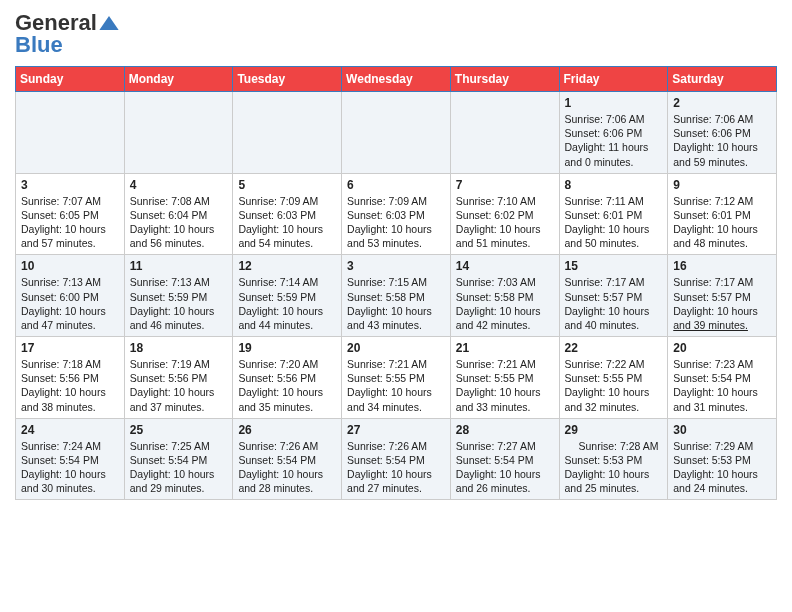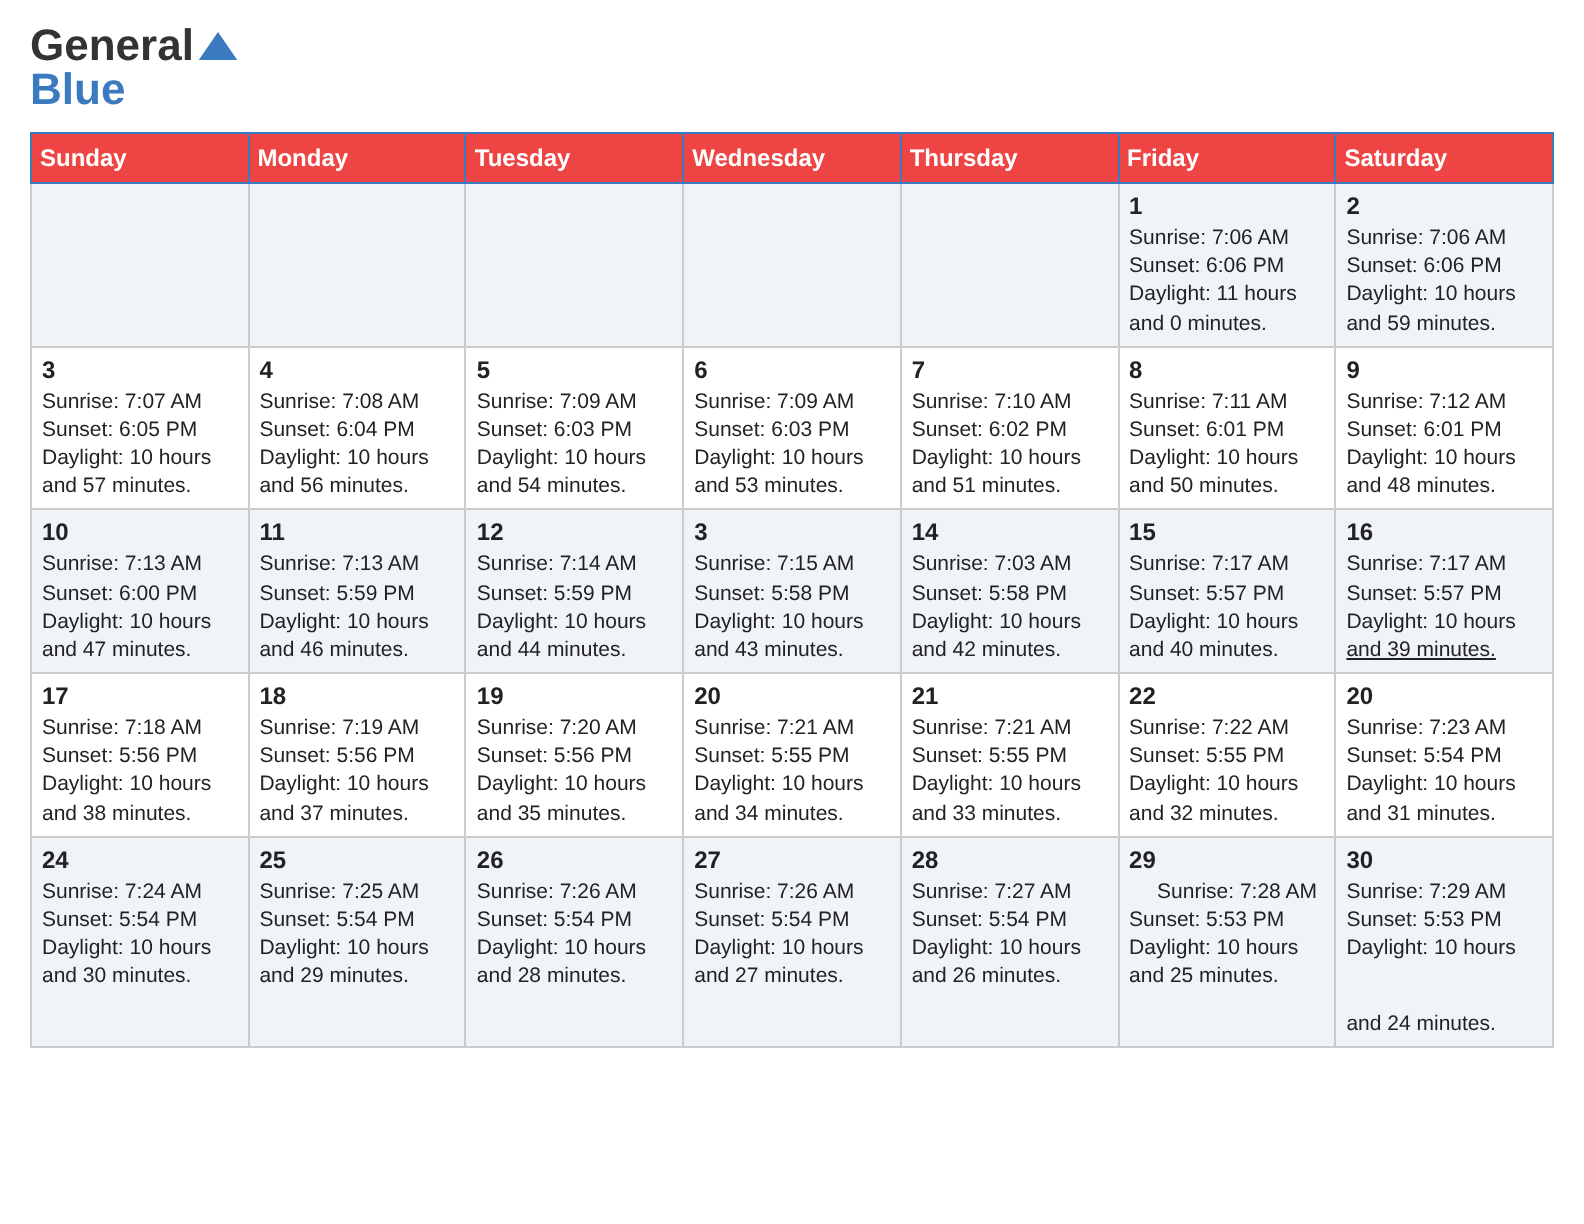--- a/index.html
+++ b/index.html
@@ -329,17 +329,17 @@
           <span style="display: block; line-height: 1.35; margin-left: 14px;">Sunrise: 7:28 AM</span>
           <span style="display: block; line-height: 1.35;">Sunset: 5:53 PM</span>
           <span style="display: block; line-height: 1.35;">Daylight: 10 hours</span>
           <span style="display: block; line-height: 1.35;">and 25 minutes.</span>
         </td>
         <td>
           <span class="day-num">30</span>
           <span style="display: block; line-height: 1.35;">Sunrise: 7:29 AM</span>
           <span style="display: block; line-height: 1.35;">Sunset: 5:53 PM</span>
           <span style="display: block; line-height: 1.35;">Daylight: 10 hours</span>
-          <span style="display: block; line-height: 1.35; margin-top: 24px;">and 24 minutes.</span>
+          <span style="display: block; line-height: 1.35;">and 24 minutes.</span>
         </td>
       </tr>
     </tbody>
 </table>
 
 </body></html>

